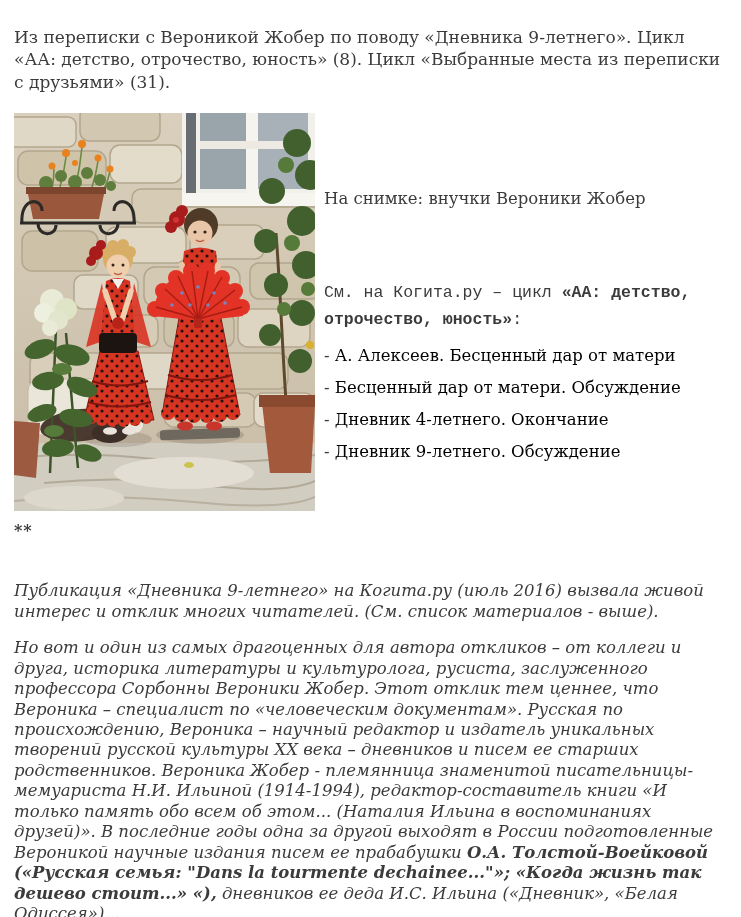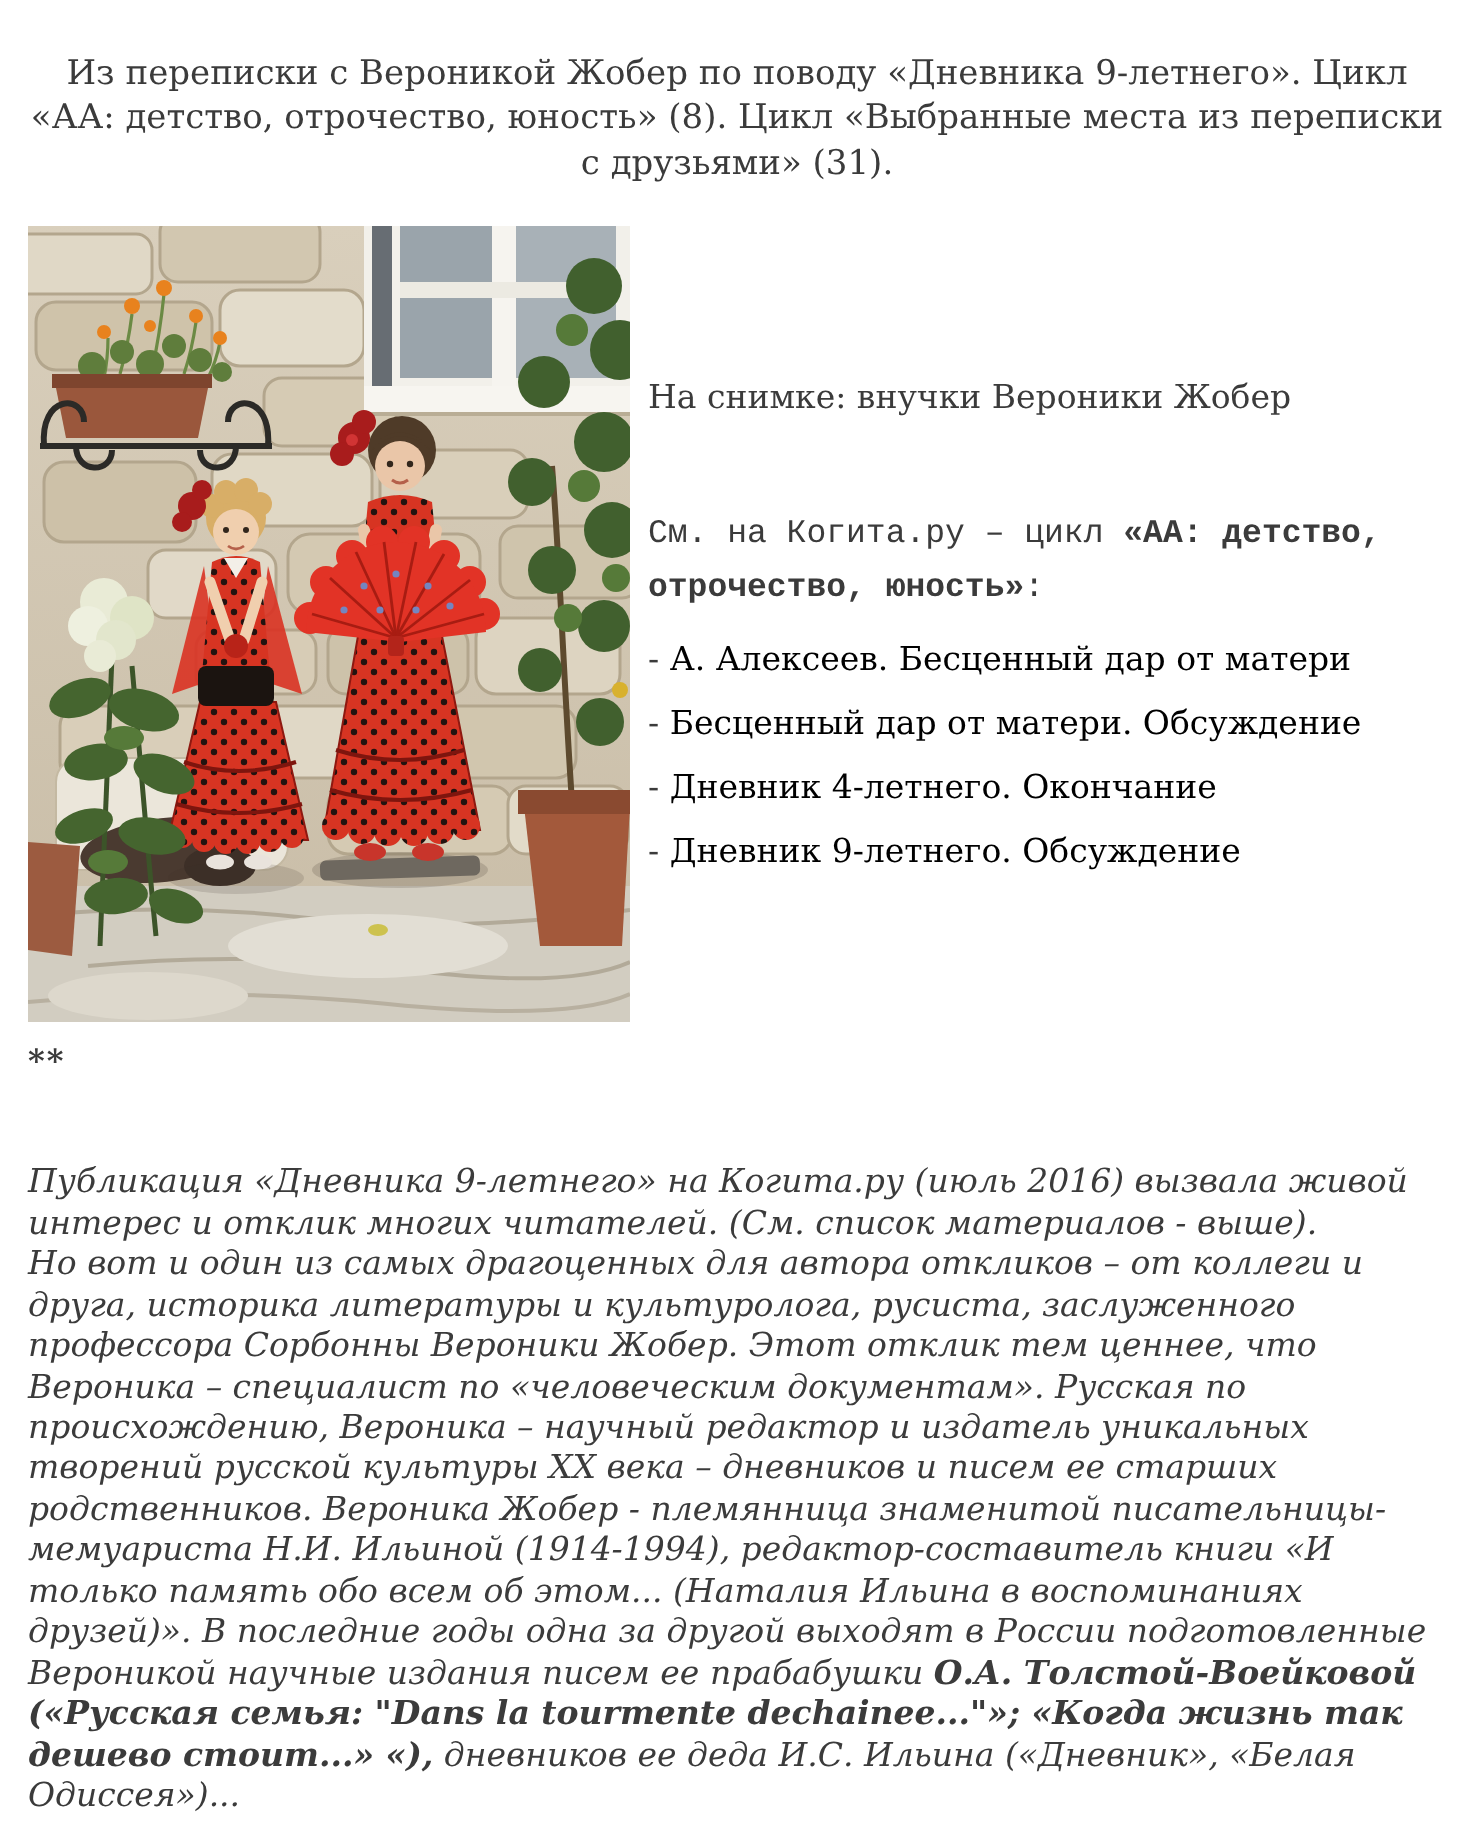--- a/index.html
+++ b/index.html
@@ -2,35 +2,35 @@
 <html lang="ru"><head>
 <meta charset="utf-8">
 <style>
   html,body{margin:0;padding:0;background:#ffffff;}
   body{
     width:741px;height:917px;overflow:hidden;
     font-family:"DejaVu Serif","Liberation Serif",serif;
     color:#3b3b3b;
   }
   .container{box-sizing:border-box;width:741px;padding:26px 18px 0 14px;}
-  .intro{font-size:17px;line-height:1.32;margin:0 0 20px 0;text-align:center;}
+  .intro{font-size:17px;line-height:1.32;margin:0 0 20px 0;}
   .media-row{display:flex;align-items:flex-start;}
   .photo-frame{width:301px;height:398px;flex:none;overflow:hidden;}
   .photo-frame svg{display:block;}
   .right-col{flex:1;padding-left:9px;padding-top:76px;font-size:16.5px;}
-  .caption{margin:0 0 46px 0;}
+  .caption{margin:0 0 72px 0;}
   .see-also{margin:0 0 13px 0;line-height:1.62;font-family:Liberation Mono, monospace;}
   .see-also b{font-weight:bold;}
   .links{margin:0;}
   .link-row{margin:0 0 13px 0;line-height:1.15;}
   .link-dash{color:#3b3b3b;}
   .link{color:#000000;text-decoration:none;cursor:pointer;}
   .separator{font-size:16px;font-weight:bold;margin:10px 0 0 0;letter-spacing:1px;}
   .ital{font-style:italic;font-size:16.5px;line-height:1.24;}
-  .p1{margin:41px 0 0 0;}
+  .p1{margin:41px 0 16px 0;}
   .p2{margin:0 0 14px 0;}
   .ital b{font-weight:bold;}
 </style>
 </head>
 <body>
 
 <div class="container">
 
   <p class="intro">Из переписки с Вероникой Жобер по поводу «Дневника 9-летнего». Цикл «АА: детство, отрочество, юность» (8). Цикл «Выбранные места из переписки с друзьями» (31).</p>
 

